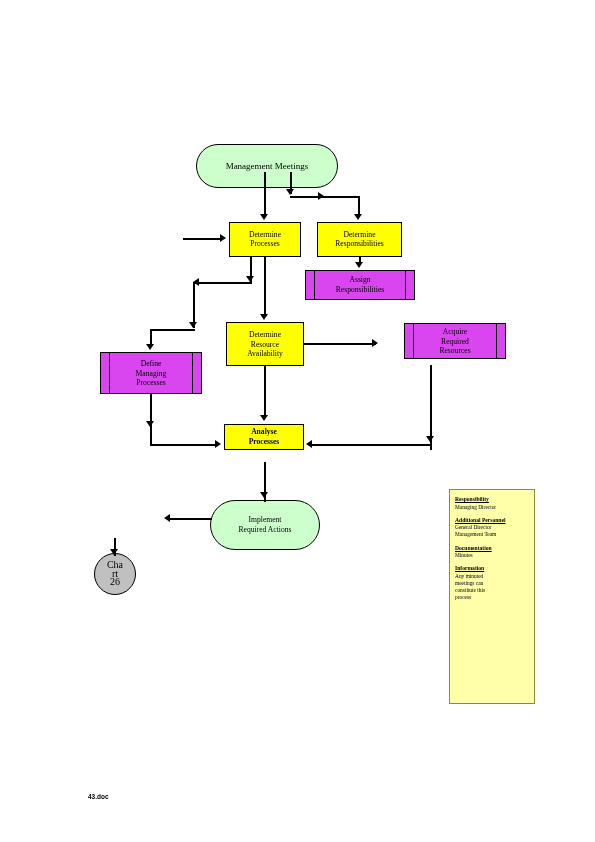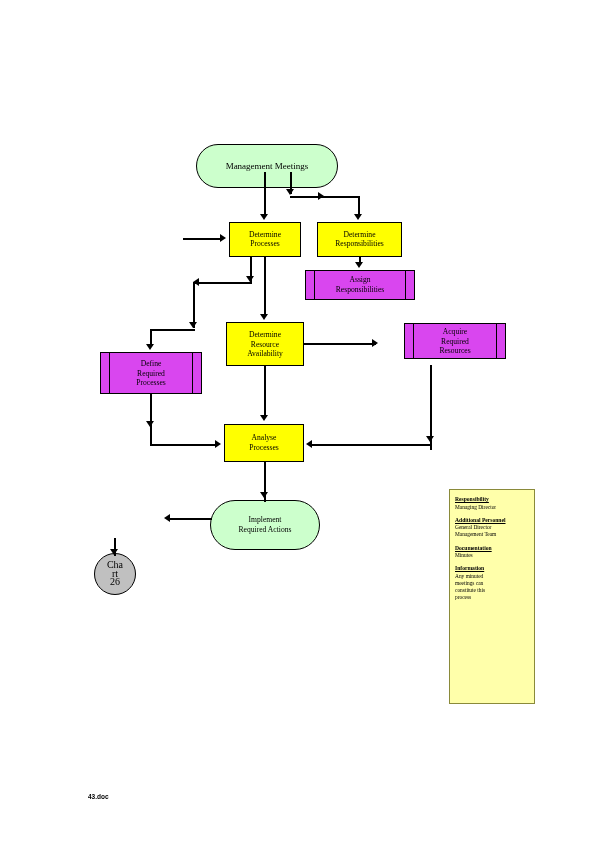--- a/index.html
+++ b/index.html
@@ -119,31 +119,31 @@
   </div>
 
   <div class="proc" style="left:226px;top:322px;width:78px;height:44px;">
     <div class="ntext">Determine
 Resource
 Availability</div>
   </div>
 
   <div class="predef" style="left:100px;top:352px;width:102px;height:42px;">
     <div class="ntext">Define
-Required
+Managing
 Processes</div>
   </div>
 
   <div class="predef" style="left:381px;top:323px;width:102px;height:36px;margin-left:23px;">
     <div class="ntext">Acquire
 Required
 Resources</div>
   </div>
 
-  <div class="proc" style="left:224px;top:424px;width:80px;height:38px;">
+  <div class="proc" style="left:224px;top:424px;width:80px;height:26px;font-weight:bold;">
     <div class="ntext">Analyse
 Processes</div>
   </div>
 
   <div class="term" style="left:210px;top:500px;width:110px;height:50px;">
     <div class="ntext">Implement
 Required Actions</div>
   </div>
 
 

